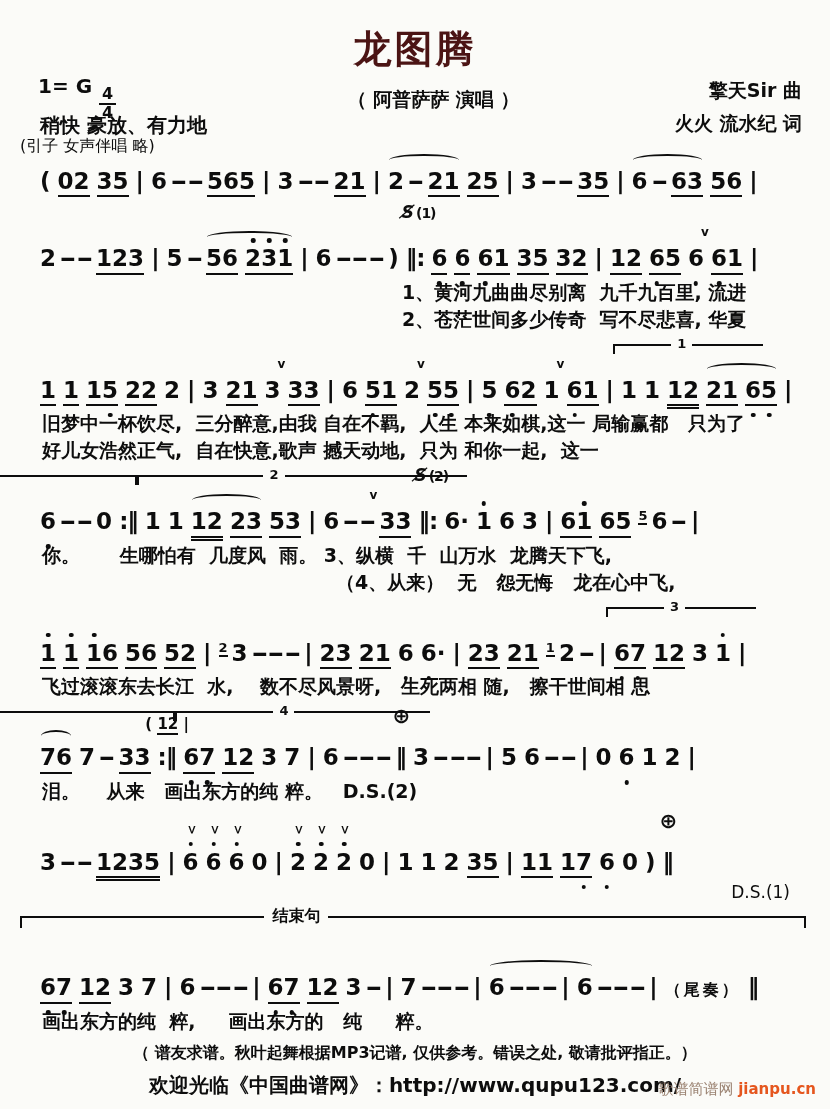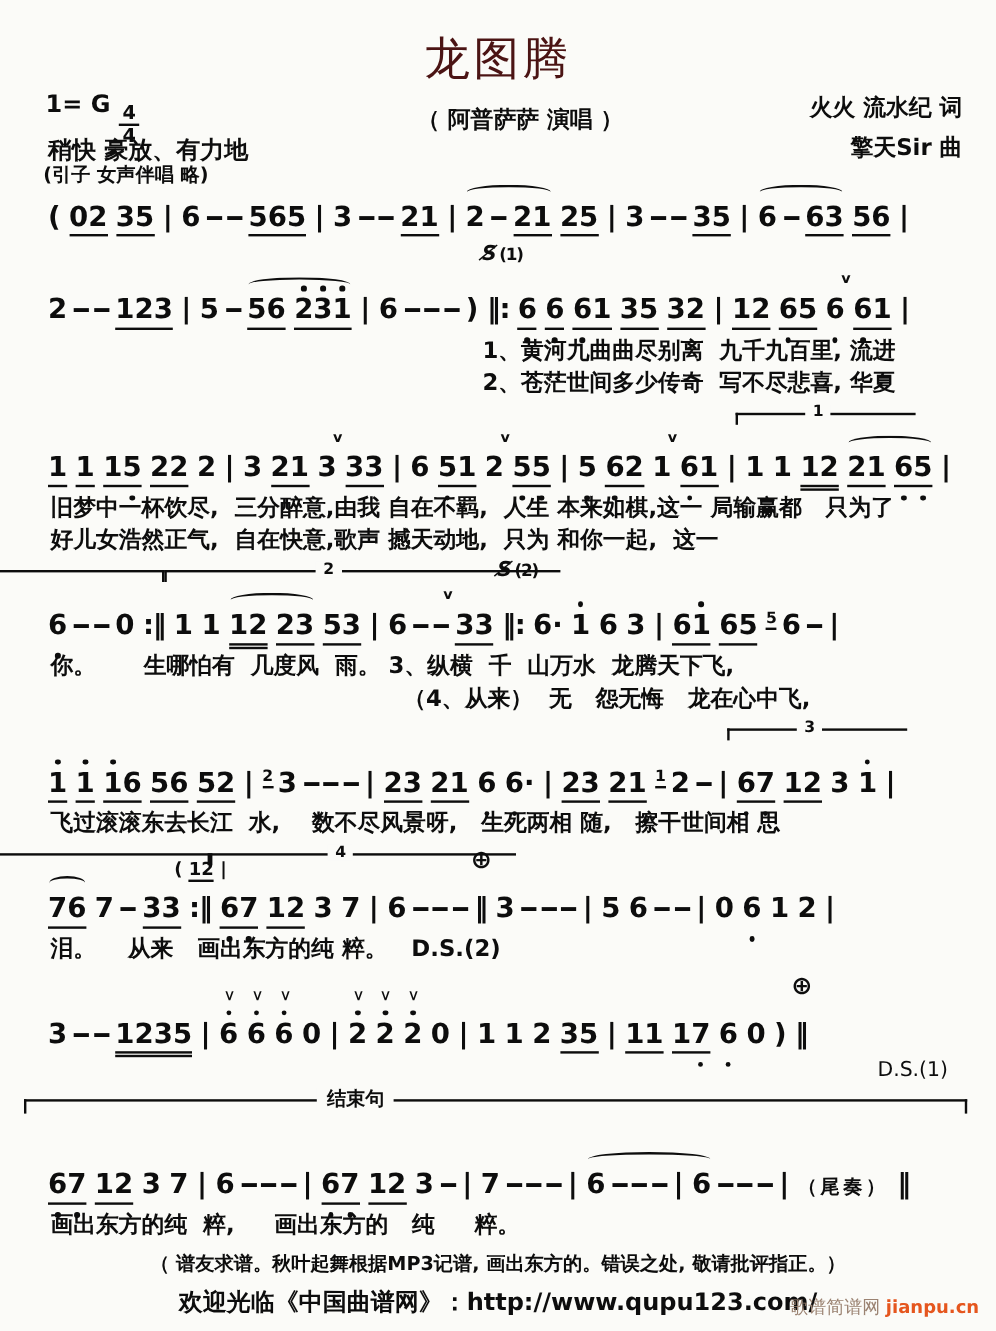--- a/index.html
+++ b/index.html
@@ -8,31 +8,31 @@
   }
   *{box-sizing:border-box;}
   html,body{margin:0;padding:0;}
   body{
     width:830px;height:1109px;overflow:hidden;background:var(--color-bg);
     color:var(--color-ink);font-family:"DejaVu Sans","Liberation Sans",sans-serif;
     position:relative;
   }
   
   .header{position:relative;height:148px;}
-  .title{padding-top:24px;text-align:center;font-size:38px;font-weight:normal;
+  .title{padding-top:24px;text-align:center;font-size:38px;font-weight:bold;
          letter-spacing:3px;color:var(--color-title);}
   .performer{text-align:center;font-size:19px;font-weight:bold;margin-top:12px;padding-left:37px;}
   .credits{position:absolute;right:28px;top:74px;text-align:right;
            font-size:19px;font-weight:bold;line-height:1.75;}
   .keyblock{position:absolute;left:38px;top:74px;font-size:20px;font-weight:bold;}
   .frac{display:inline-flex;flex-direction:column;align-items:center;
         vertical-align:-6px;margin-left:7px;font-size:16px;line-height:1.05;font-weight:bold;}
   .frac .num{border-bottom:2px solid var(--color-ink);padding:0 3px;}
   .tempo{position:absolute;left:40px;top:112px;font-size:20px;font-weight:bold;}
-  .intro-note{position:absolute;left:36px;top:136px;font-size:16px;font-weight:bold;}
+  .intro-note{position:absolute;left:20px;top:136px;font-size:16px;font-weight:normal;}
   
   #score{padding:0 4px;}
   .system{position:relative;}
   .notes{display:flex;align-items:baseline;gap:7px;flex-wrap:nowrap;
          font-weight:bold;font-size:23px;line-height:1.15;
          padding:44px 6px 4px 36px;}
   .system:first-of-type .notes{padding-top:20px;}
   .tok{position:relative;white-space:pre;}
   .tok.u1,.tok.u2{border-bottom:2.5px solid var(--color-ink);padding-bottom:1px;}
   .tok.u2::after{content:"";position:absolute;left:0;right:0;bottom:-5px;
@@ -82,22 +82,22 @@
   .wm-cn{color:var(--color-wm-gray);}
   .wm-site{color:var(--color-wm-orange);font-weight:bold;}
 </style>
 </head>
 <body>
 
 <div class="header">
   <div class="title">龙图腾</div>
   <div class="performer">（ 阿普萨萨 演唱 ）</div>
   <div class="credits">
+    <div>擎天Sir 曲</div>
     <div>火火 流水纪 词</div>
-    <div>擎天Sir 曲</div>
   </div>
   <div class="keyblock">
     <span>1= G</span><span class="frac">
         <span class="num">4</span>
         <span class="den">4</span>
       </span>
   </div>
   <div class="tempo">稍快 豪放、有力地</div>
   <div class="intro-note">(引子 女声伴唱 略)</div>
 </div>
@@ -382,19 +382,19 @@
         <span class="tok dash">-</span>
         <span class="tok bar">|</span>
         <span class="tok small">（尾奏）</span>
         <span class="tok rep">‖</span>
       </div>
       <div class="lyr">画出东方的纯  粹,     画出东方的   纯     粹。</div>
     </div>
   </div>
 
 <div class="footer">
-  <div class="f1">（ 谱友求谱。秋叶起舞根据MP3记谱, 画出东方的。错误之处, 敬请批评指正。）</div>
+  <div class="f1">（ 谱友求谱。秋叶起舞根据MP3记谱, 仅供参考。错误之处, 敬请批评指正。）</div>
   <div class="f2">欢迎光临《中国曲谱网》：http://www.qupu123.com/</div>
 </div>
 
 <div class="watermark">
   <span class="wm-cn">歌谱简谱网 </span><span class="wm-site">jianpu.cn</span>
 </div>
 
 </body></html>

